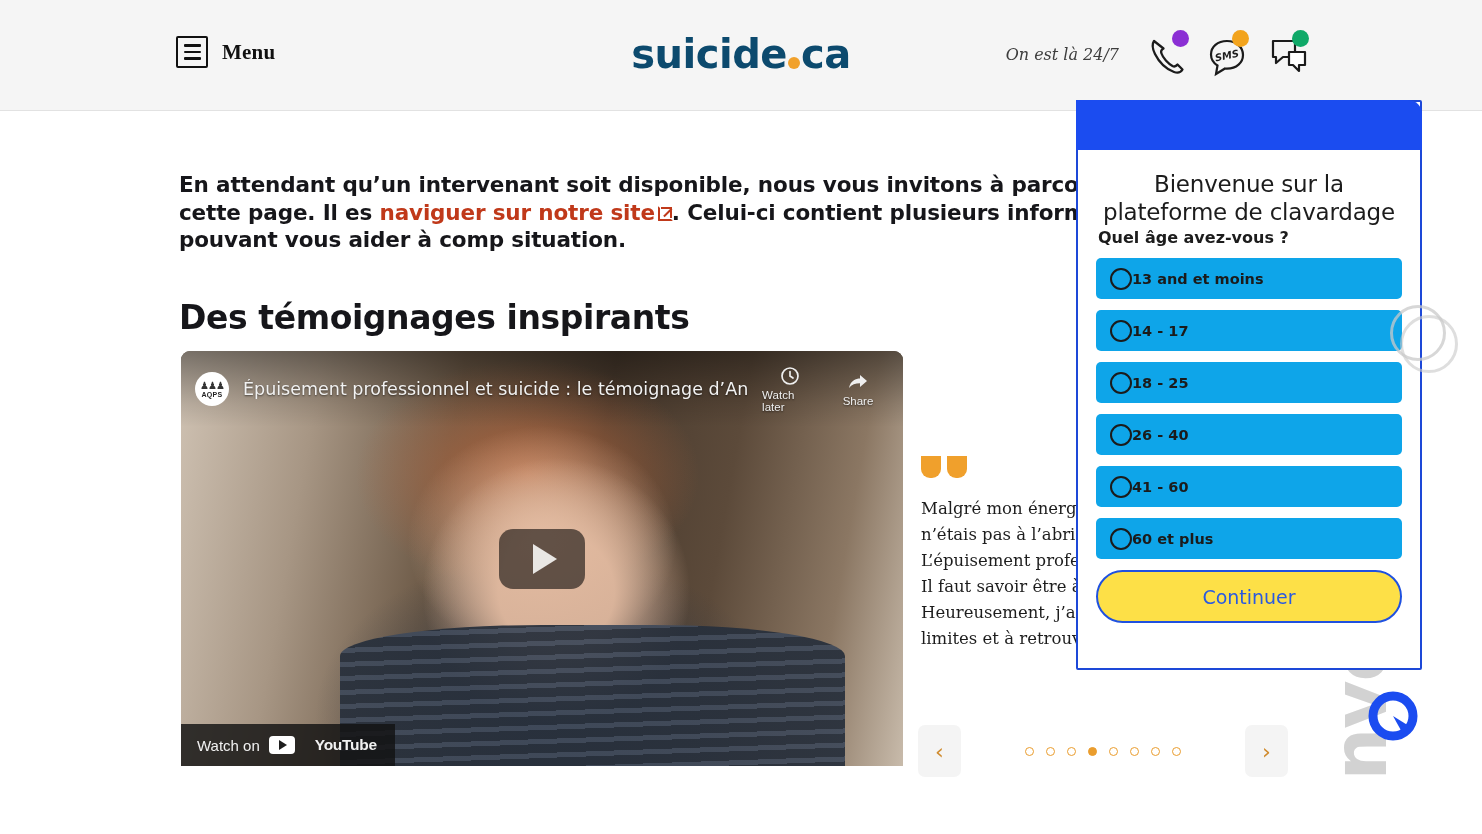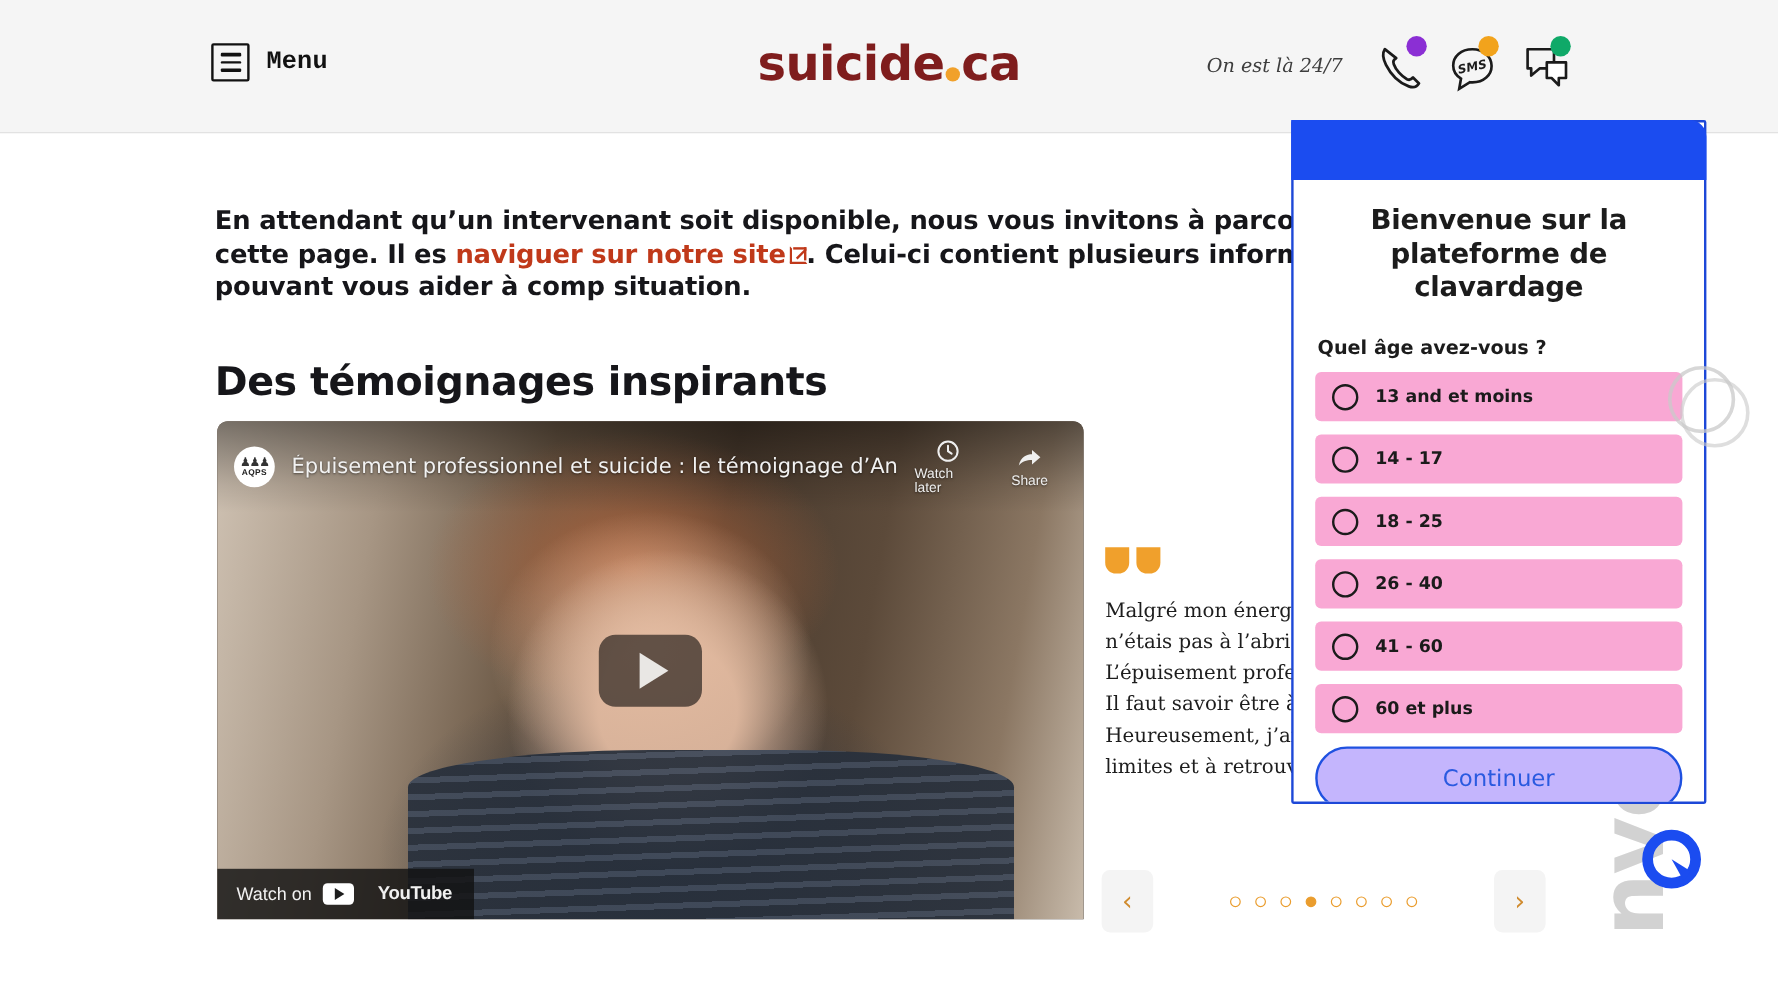--- a/index.html
+++ b/index.html
@@ -58,37 +58,37 @@
     width: 17px;
     height: 2.5px;
     background: #111111;
     border-radius: 1px;
   }
   .menu-label {
     font-size: 21px;
     font-weight: 700;
     color: #111111;
     letter-spacing: .2px;
-    font-family: Liberation Mono, monospace;
+    font-family: Liberation Serif, serif;
   }
 
   .brand {
     position: absolute;
     left: 0; right: 0;
     top: 34px;
     text-align: center;
     pointer-events: none;
   }
   .brand-link {
     display: inline-block;
     font-family: "DejaVu Sans", sans-serif;
     font-size: 40px;
     font-weight: 700;
     letter-spacing: -0.5px;
-    color: #7f1d1d;
+    color: #0c4a6e;
     text-decoration: none;
     pointer-events: auto;
     cursor: pointer;
     line-height: 1;
   }
   .brand-dot {
     display: inline-block;
     width: 12px; height: 12px;
     border-radius: 50%;
     background: #f1a12b;
@@ -422,36 +422,34 @@
     padding: 20px 18px 0 18px;
     overflow: hidden;
   }
   .chat-welcome {
     font-family: "DejaVu Sans", sans-serif;
     font-size: 23px;
     color: #1c1c1c;
     text-align: center;
     line-height: 1.22;
     letter-spacing: -0.2px;
-    margin-bottom: 26px;
-    font-weight: bold;
+    margin-bottom: 2px;
   }
   .chat-question {
     font-family: "DejaVu Sans", sans-serif;
     font-size: 16px;
     font-weight: 700;
     color: #1c1c1c;
     margin: 0 0 11px 2px;
   }
   .age-option {
     display: flex;
     align-items: center;
-    gap: 14px;
     height: 41px;
-    background: #f9a8d4;
+    background: #0ea5e9;
     border: none;
     border-radius: 5px;
     margin-bottom: 11px;
     padding: 0 0 0 14px;
     width: 100%;
     cursor: pointer;
     text-align: left;
   }
   .radio-circle {
     width: 22px; height: 22px;
@@ -464,21 +462,21 @@
     font-family: "DejaVu Sans", sans-serif;
     font-size: 14.5px;
     font-weight: 700;
     color: #1b1b1b;
   }
   .continue-btn {
     display: block;
     width: 100%;
     height: 53px;
     margin-top: 8px;
-    background: #c4b5fd;
+    background: #fde047;
     border: 2.5px solid #1f51e0;
     border-radius: 27px;
     color: #2a5ae0;
     font-family: "DejaVu Sans", sans-serif;
     font-size: 19px;
     cursor: pointer;
   }
 
   .chat-spinner {
     position: absolute;

